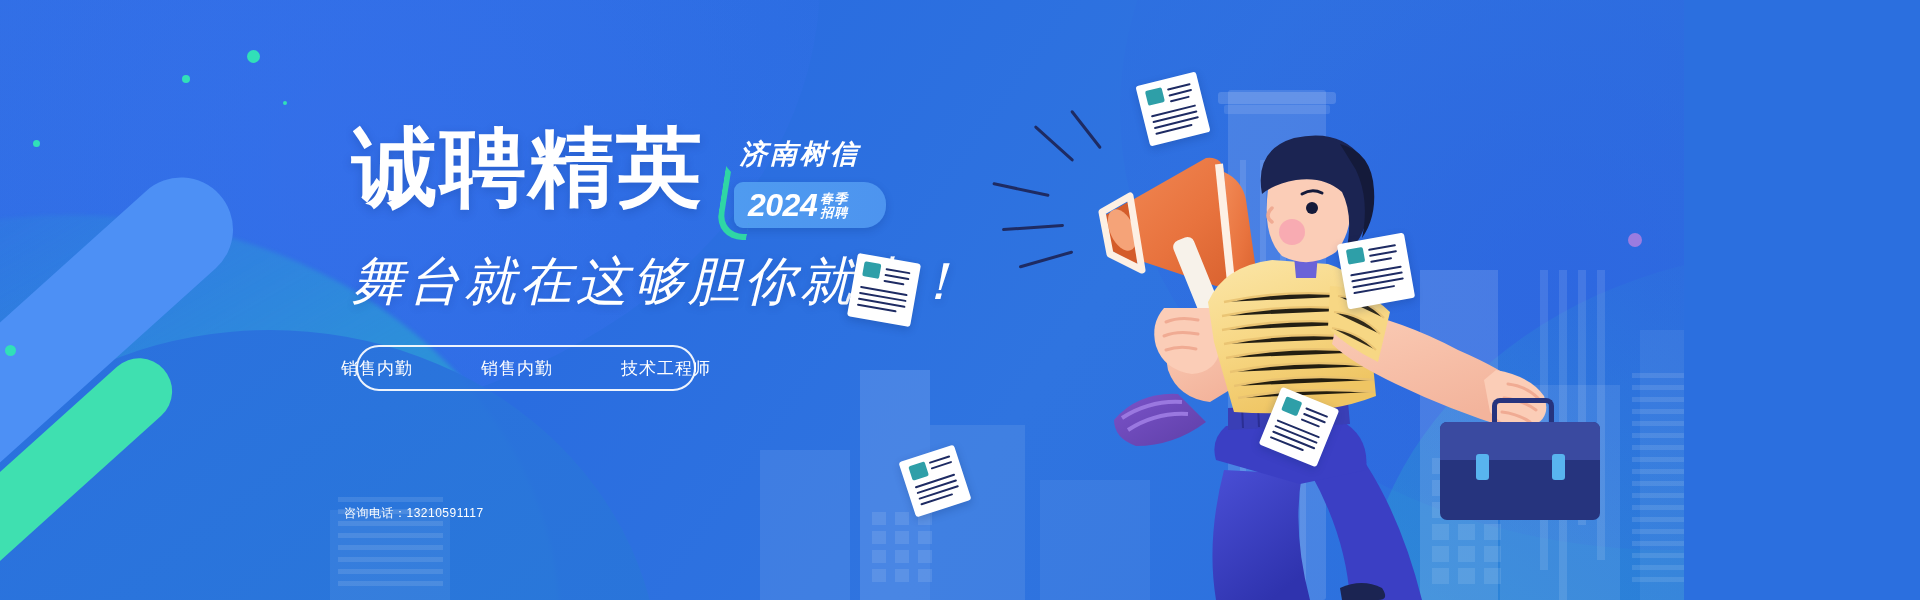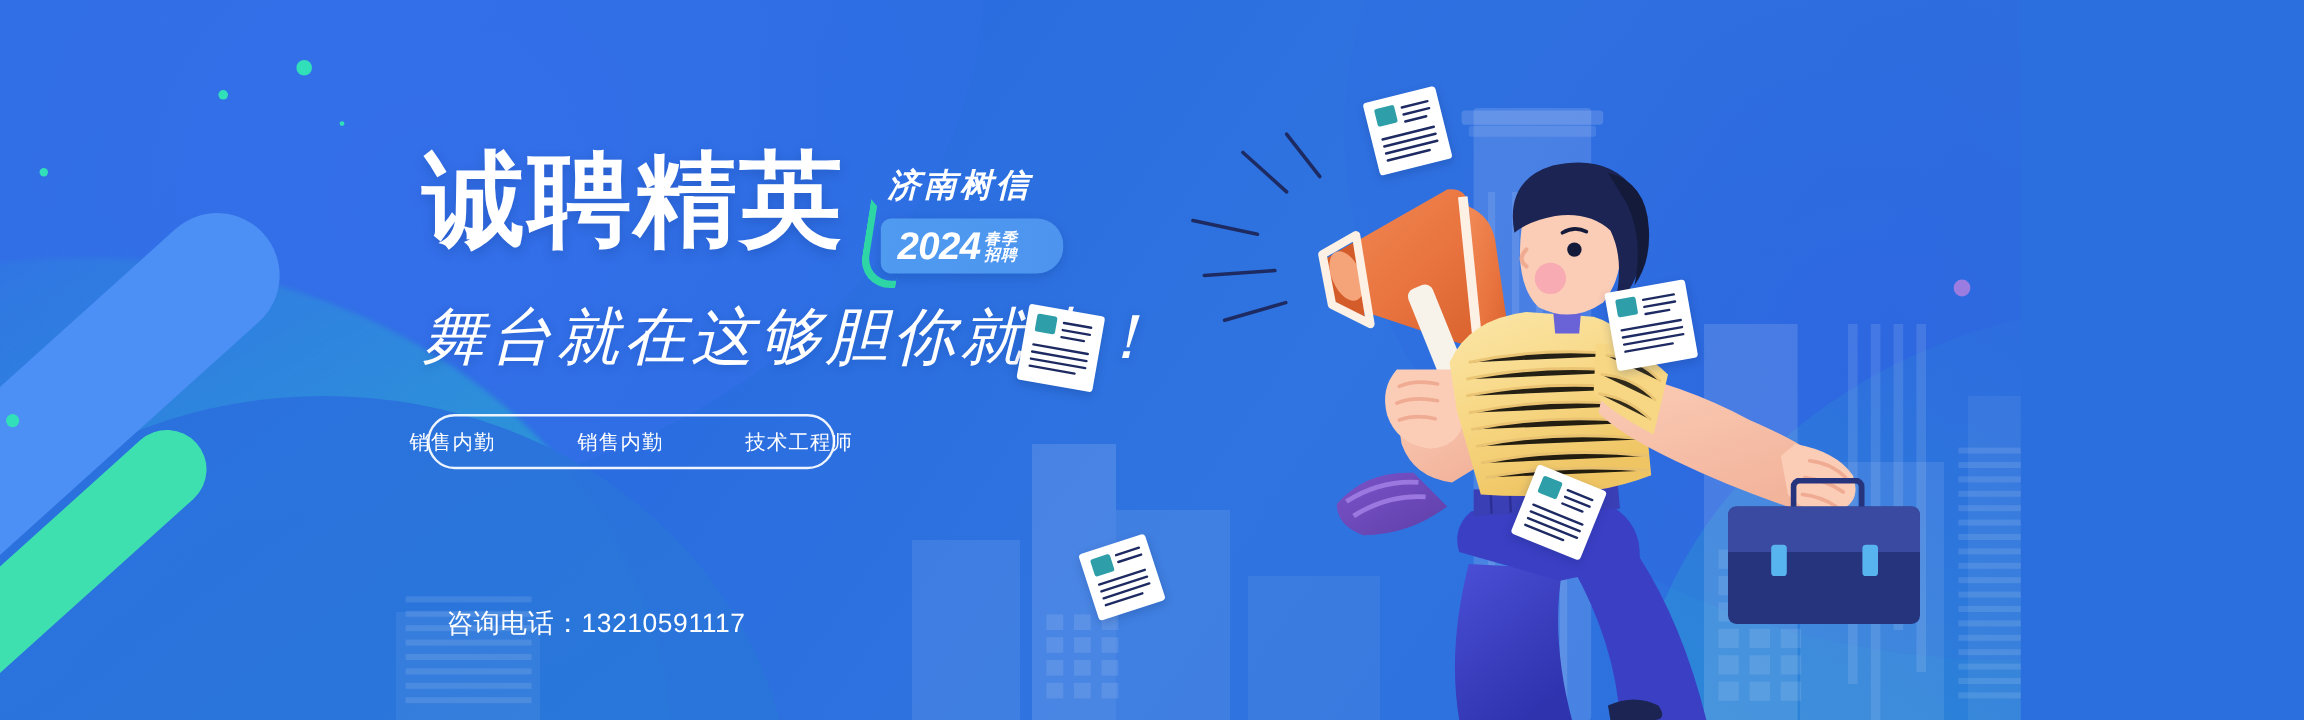--- a/index.html
+++ b/index.html
@@ -129,22 +129,22 @@
     width:336px;height:42px;border:2px solid rgba(255,255,255,.92);
     border-radius:999px;display:flex;align-items:center;justify-content:center;
     gap:12px;
   }
   .role{
     font-size:17px;color:#ffffff;letter-spacing:1px;padding:0 22px;white-space:nowrap;
   }
   .role-sep{width:1px;height:17px;background:rgba(255,255,255,.85);}
 
   .contact{
-    position:absolute;left:372px;top:505px;display:flex;gap:32px;
-    font-size:22px;color:#ffffff;letter-spacing:.5px;white-space:nowrap;
+    position:absolute;left:344px;top:505px;display:flex;gap:32px;
+    font-size:12px;color:#ffffff;letter-spacing:.5px;white-space:nowrap;
   }
 
   
   .illus{position:absolute;left:1010px;top:40px;width:560px;height:560px;}
 
   
   .sound{position:absolute;background:#1e2b63;height:3px;border-radius:2px;}
 
   
   .doc{position:absolute;}

